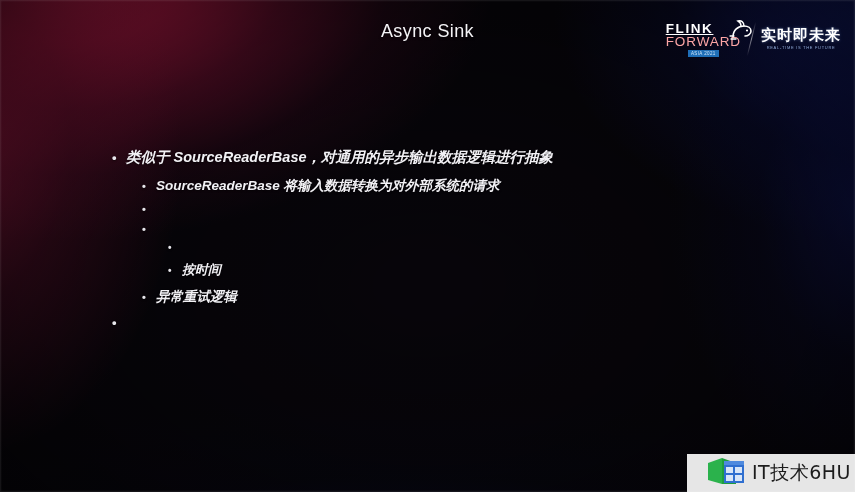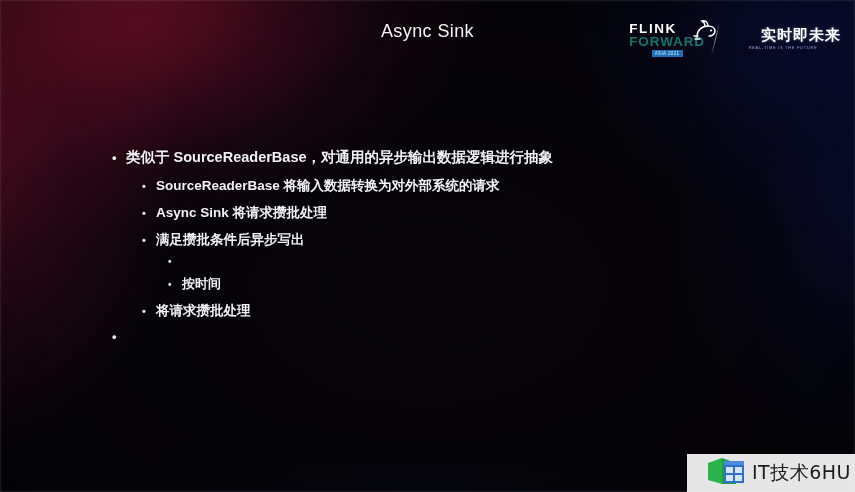--- a/index.html
+++ b/index.html
@@ -111,25 +111,26 @@
     flex-direction: column;
     align-items: flex-start;
     padding-right: 8px;
   }
   .logo-flink {
     color: #ffffff;
     font-size: 13.5px;
     font-weight: 700;
     letter-spacing: 1.6px;
     line-height: 13px;
+    text-decoration: underline;
   }
   .logo-forward {
-    color: #0f766e;
+    color: #fca5a5;
     font-size: 13.5px;
-    font-weight: 700;
+    font-weight: 400;
     letter-spacing: 0.9px;
     line-height: 14px;
   }
   .logo-badge {
     margin-top: 1px;
     background: #1f6fb8;
     color: #cfe6fa;
     font-size: 4.5px;
     letter-spacing: 0.4px;
     padding: 1px 3px;
@@ -157,21 +158,20 @@
     align-items: center;
   }
   .logo-cn {
     color: #ffffff;
     font-size: 15px;
     font-weight: 700;
     letter-spacing: 1px;
     line-height: 15px;
     font-family: "DejaVu Sans", sans-serif;
     text-shadow: 0 0 3px rgba(150,190,255,0.45);
-    margin-left: 36px;
   }
   .logo-cn-sub {
     margin-top: 2px;
     color: #8fa9d6;
     font-size: 4px;
     letter-spacing: 0.7px;
     line-height: 5px;
     white-space: nowrap;
   }
 
@@ -192,20 +192,21 @@
   .bullet-dot {
     flex: 0 0 auto;
     color: #e8e7ec;
     font-size: 13px;
     line-height: 1;
     width: 14px;
   }
   .bullet-text {
     flex: 0 1 auto;
     white-space: nowrap;
+    font-style: italic;
   }
 
   .lvl-1 { margin-left: 0px;  font-size: 14.5px; padding: 5.5px 0; }
   .lvl-2 { margin-left: 30px; font-size: 13.5px; padding: 4.5px 0; }
   .lvl-3 { margin-left: 56px; font-size: 13px;   padding: 4px 0; }
 
   .lvl-1 .bullet-dot { font-size: 13px; }
   .lvl-2 .bullet-dot { font-size: 11px; }
   .lvl-3 .bullet-dot { font-size: 10px; }
 
@@ -281,36 +282,34 @@
       <div class="bullet-row lvl-1">
         <span class="bullet-dot">•</span>
         <span class="bullet-text">类似于 SourceReaderBase，对通用的异步输出数据逻辑进行抽象</span>
       </div>
       <div class="bullet-row lvl-2">
         <span class="bullet-dot">•</span>
         <span class="bullet-text">SourceReaderBase 将输入数据转换为对外部系统的请求</span>
       </div>
       <div class="bullet-row lvl-2">
         <span class="bullet-dot">•</span>
-        <span class="bullet-text">Async Sink 将请求攒批处理</span>
       </div>
       <div class="bullet-row lvl-2">
         <span class="bullet-dot">•</span>
-        <span class="bullet-text">满足攒批条件后异步写出</span>
       </div>
       <div class="bullet-row lvl-3">
         <span class="bullet-dot">•</span>
       </div>
       <div class="bullet-row lvl-3">
         <span class="bullet-dot">•</span>
         <span class="bullet-text">按时间</span>
       </div>
       <div class="bullet-row lvl-2">
         <span class="bullet-dot">•</span>
-        <span class="bullet-text">将请求攒批处理</span>
+        <span class="bullet-text">异常重试逻辑</span>
       </div>
       <div class="bullet-row lvl-1">
         <span class="bullet-dot">•</span>
       </div>
     </div>
 
   <div class="wm-bar"></div>
   <div class="watermark">
     <svg class="wm-icon" viewBox="0 0 42 36">
       <path d="M2 9 L16 4 L16 30 L2 26 Z" fill="#2bb24c"></path>

